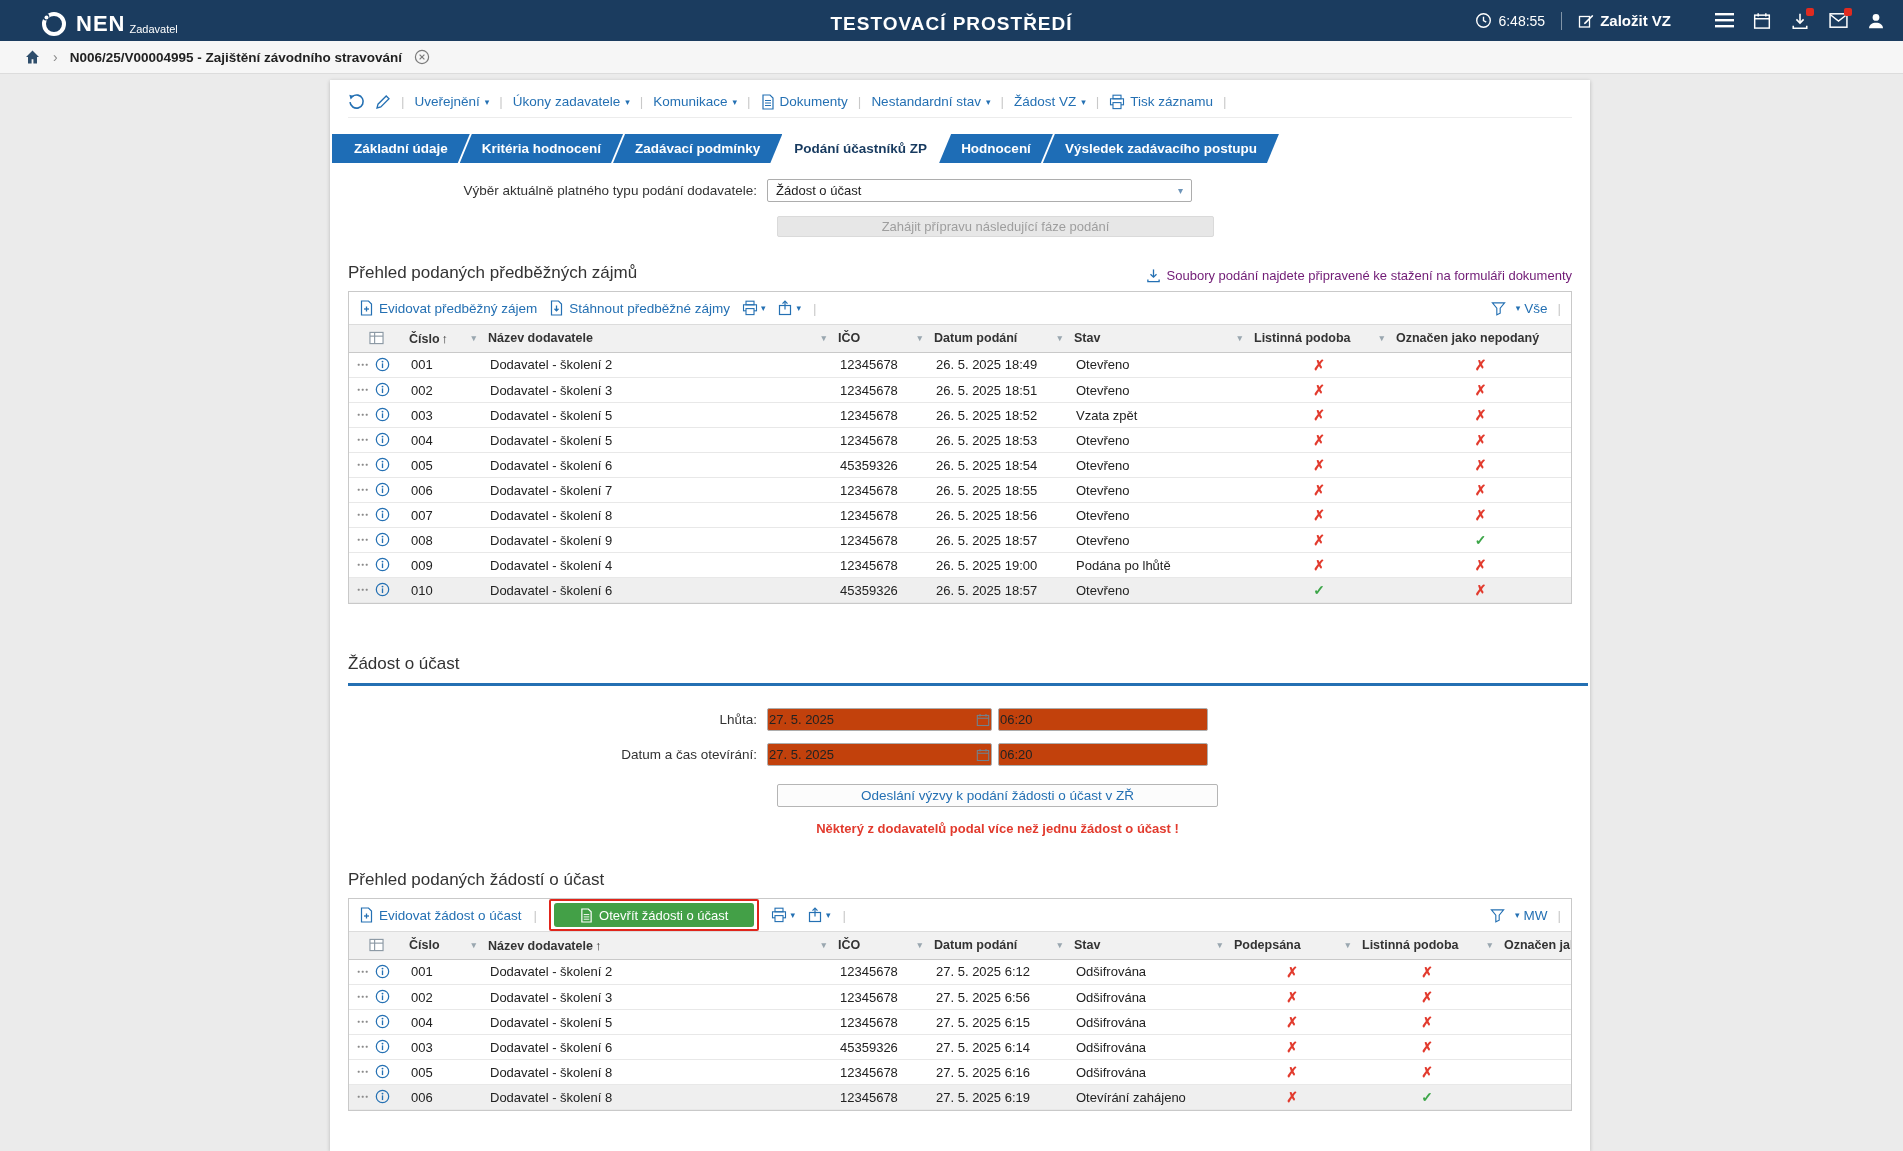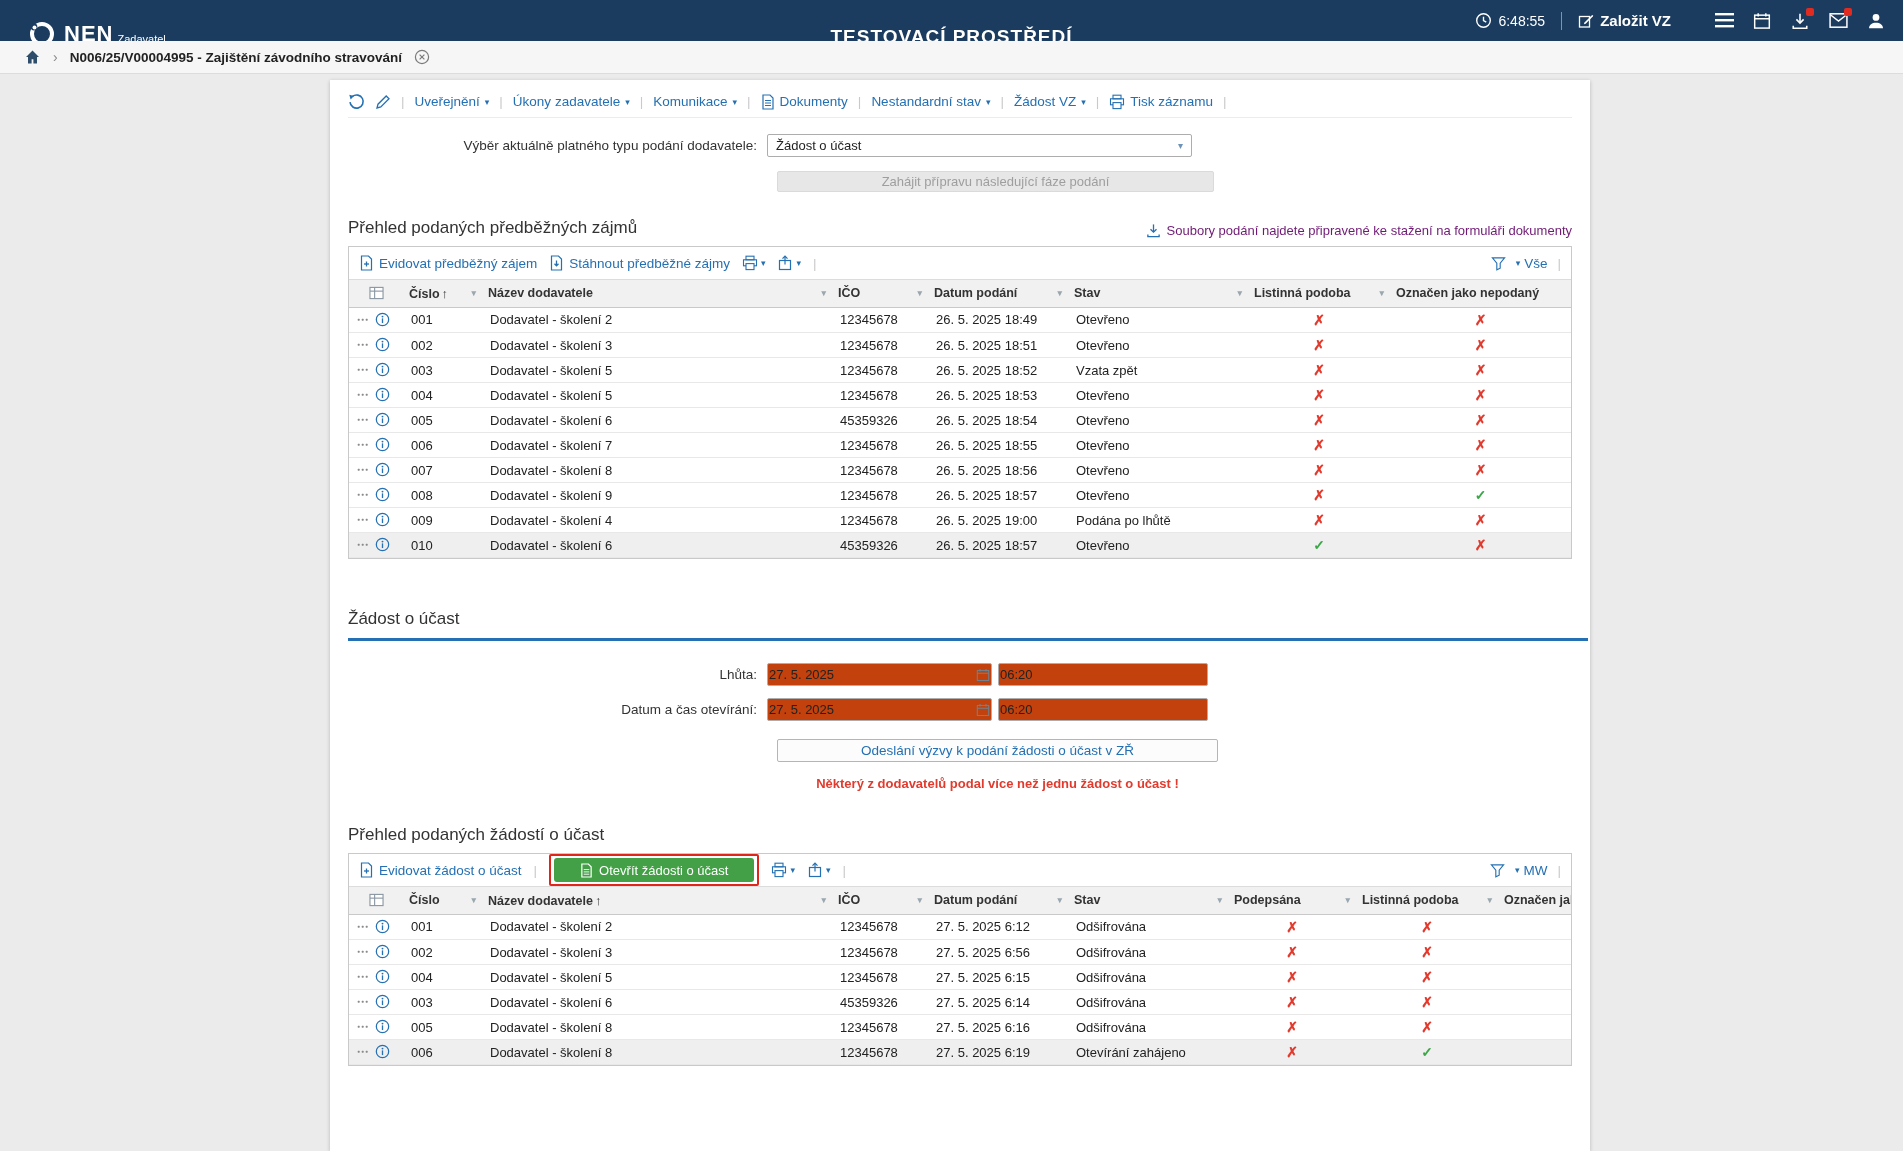--- a/index.html
+++ b/index.html
@@ -1,20 +1,20 @@
 <!DOCTYPE html>
 <html><head>
 <meta charset="utf-8">
 <style>
   * { box-sizing: border-box; margin: 0; padding: 0; }
   html,body { width:1903px; height:1151px; overflow:hidden; }
   body { font-family:"Liberation Sans", sans-serif; background:#ebebeb; color:#333; font-size:13px; position:relative; }
 
   
-  .app-header { position:absolute; top:0; left:0; width:100%; height:48px; background:#1b3c5f; display:flex; align-items:flex-end; }
+  .app-header { position:absolute; top:0; left:0; width:100%; height:48px; background:#1b3c5f; display:flex; align-items:center;padding-left:12px; }
   .logo-group { display:flex; align-items:center; gap:8px; margin-left:28px; }
   .logo-block { display:flex; align-items:flex-end; gap:4px; }
   .logo-brand { color:#fff; font-weight:bold; font-size:22px; letter-spacing:1px; line-height:1; }
   .logo-sub { color:#fff; font-size:11px; line-height:1.1; }
   .header-title { position:absolute; left:0; right:0; text-align:center; color:#fff; font-weight:bold; font-size:19px; letter-spacing:1px; pointer-events:none; }
   .header-right { position:absolute; right:16px; top:0; height:41px; display:flex; align-items:center; gap:16px; }
   .clock-group { display:flex; align-items:center; gap:6px; color:#fff; font-size:14px; }
   .vdiv { width:1px; height:18px; background:rgba(255,255,255,.45); }
   .create-vz { display:flex; align-items:center; gap:6px; color:#fff; font-weight:bold; font-size:15px; cursor:pointer; margin-right:26px; }
   .hicon { position:relative; display:inline-flex; align-items:center; justify-content:center; width:22px; height:22px; cursor:pointer; }
@@ -239,20 +239,28 @@
       <svg width="16" height="16" viewBox="0 0 16 16">
           <rect x="4" y="1.2" width="8" height="3.6" fill="none" stroke="#2470b3" stroke-width="1.1"></rect>
           <rect x="1.5" y="4.8" width="13" height="6" fill="none" stroke="#2470b3" stroke-width="1.1"></rect>
           <rect x="4" y="8.6" width="8" height="6" fill="#fff" stroke="#2470b3" stroke-width="1.1"></rect>
         </svg>
       <span>Tisk záznamu</span>
     </span>
     <span class="sep">|</span>
   </div>
 
+  <div class="tabs-row">
+    <div class="tab">Základní údaje</div>
+    <div class="tab">Kritéria hodnocení</div>
+    <div class="tab">Zadávací podmínky</div>
+    <div class="tab active">Podání účastníků ZP</div>
+    <div class="tab">Hodnocení</div>
+    <div class="tab">Výsledek zadávacího postupu</div>
+  </div>
 
   <div class="select-row">
     <div class="form-label">Výběr aktuálně platného typu podání dodavatele:</div>
     <div class="dropdown">
       <span class="val">Žádost o účast</span>
       <span class="dd-chev">▾</span>
     </div>
   </div>
   <div class="phase-row">
     <div class="phase-btn">Zahájit přípravu následující fáze podání</div>

